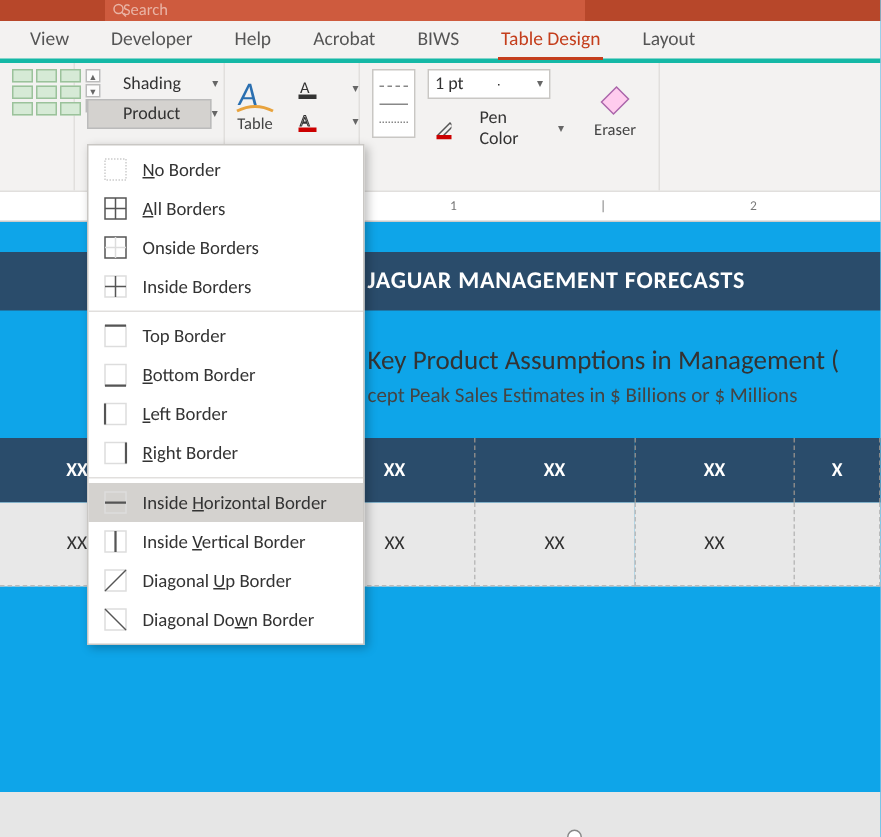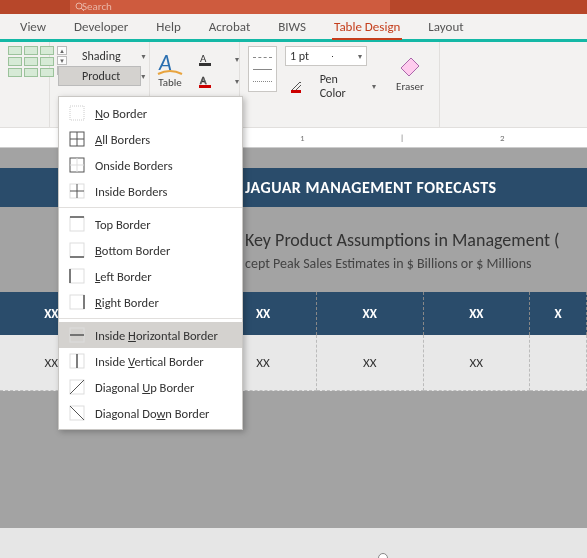--- a/index.html
+++ b/index.html
@@ -43,21 +43,21 @@
 .mitem { display:flex; align-items:center; gap:10px; padding:5px 10px; font-size:12.5px; color:#333;}
 .mitem:hover, .mitem.hi { background:#d4d2cf; }
 .mitem u { text-decoration:underline; }
 .micon { width:16px; height:16px; flex-shrink:0; }
 
 
 .ruler { height:20px; background:#fff; border-bottom:1px solid #ccc; color:#777; font-size:9px; display:flex; align-items:center; position:relative; }
 .ruler span { position:absolute; }
 
 
-.slide { background:#a3a3a3; padding-top:20px; position:relative; height:380px;}
+.slide { background:#0ea5e9; padding-top:20px; position:relative; height:380px;}
 .titlebar { background:#2a4c6b; color:#fff; font-size:16px; font-weight:600; padding:10px 0 10px 245px; letter-spacing:0.5px;}
 .h1 { font-size:28px; color:#2c2c2c; padding:10px 0 2px 245px; font-family:Calibri,sans-serif;}
 .h2 { font-size:18px; color:#333; padding:6px 0 2px 245px;margin-top:16px;}
 .h3 { font-size:14px; color:#444; padding:2px 12px 20px 245px;}
 
 .tbl { width:100%; border-collapse:collapse; font-size:13px; }
 .tbl th { background:#2a4c6b; color:#fff; font-weight:bold; padding:14px 0; border-left:1px dashed #888; border-right:1px dashed #888;}
 .tbl td { background:#e8e8e8; color:#333; text-align:center; padding:20px 0; border-left:1px dashed #bbb; border-right:1px dashed #bbb; border-bottom:1px dashed #bbb;}
 .tbl th:first-child, .tbl td:first-child{border-left:none;}
 .handle { position:absolute; left:378px; top:405px; width:10px; height:10px; background:#fff; border:1px solid #888; border-radius:50%;}

